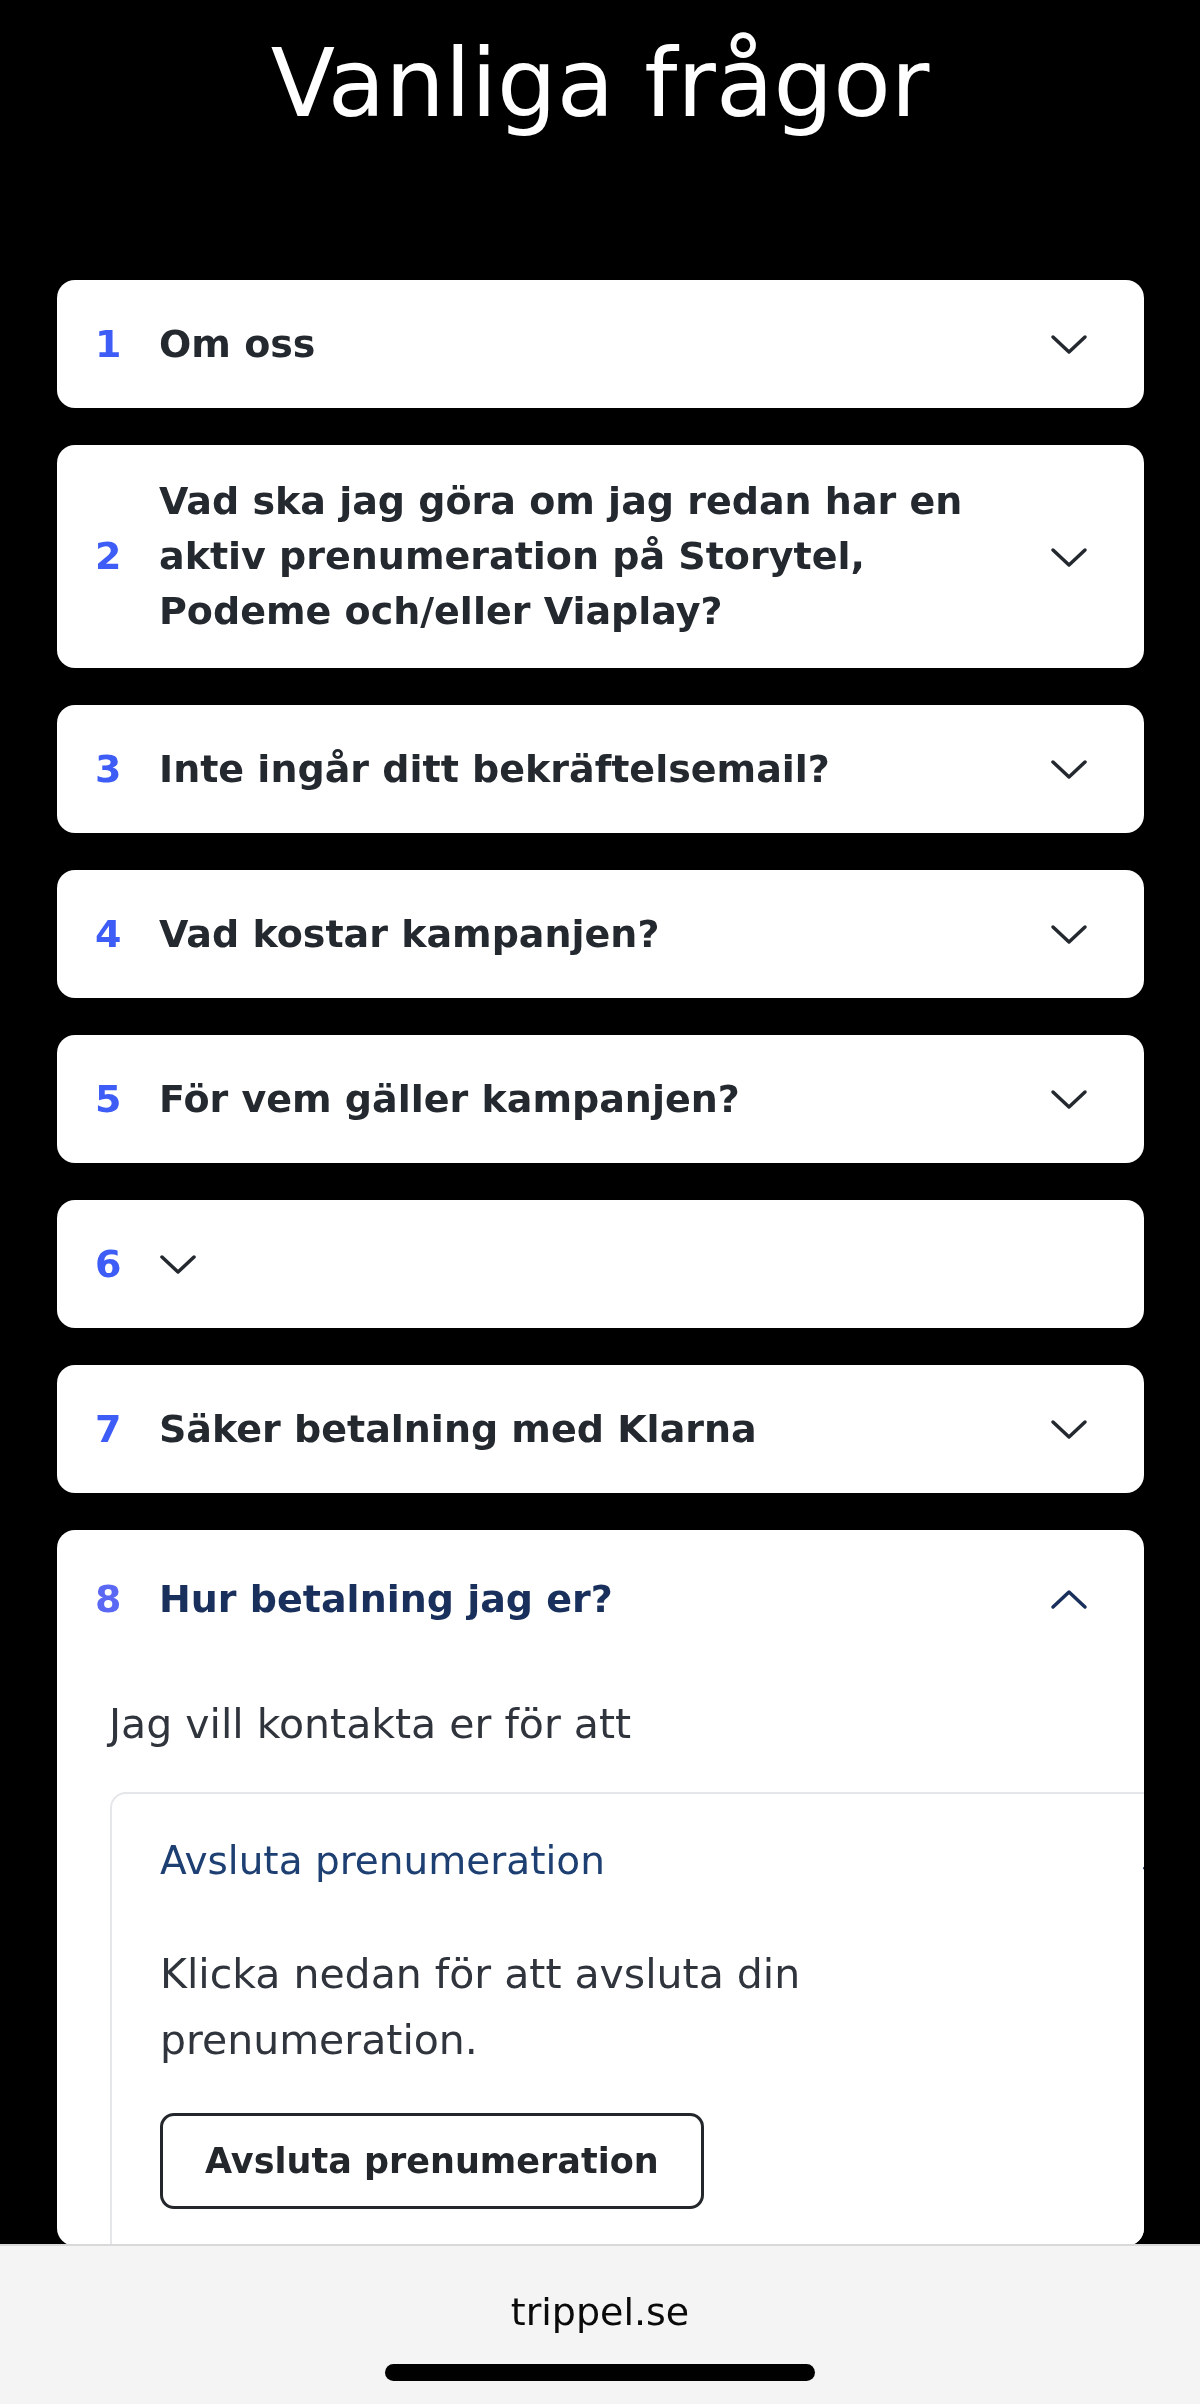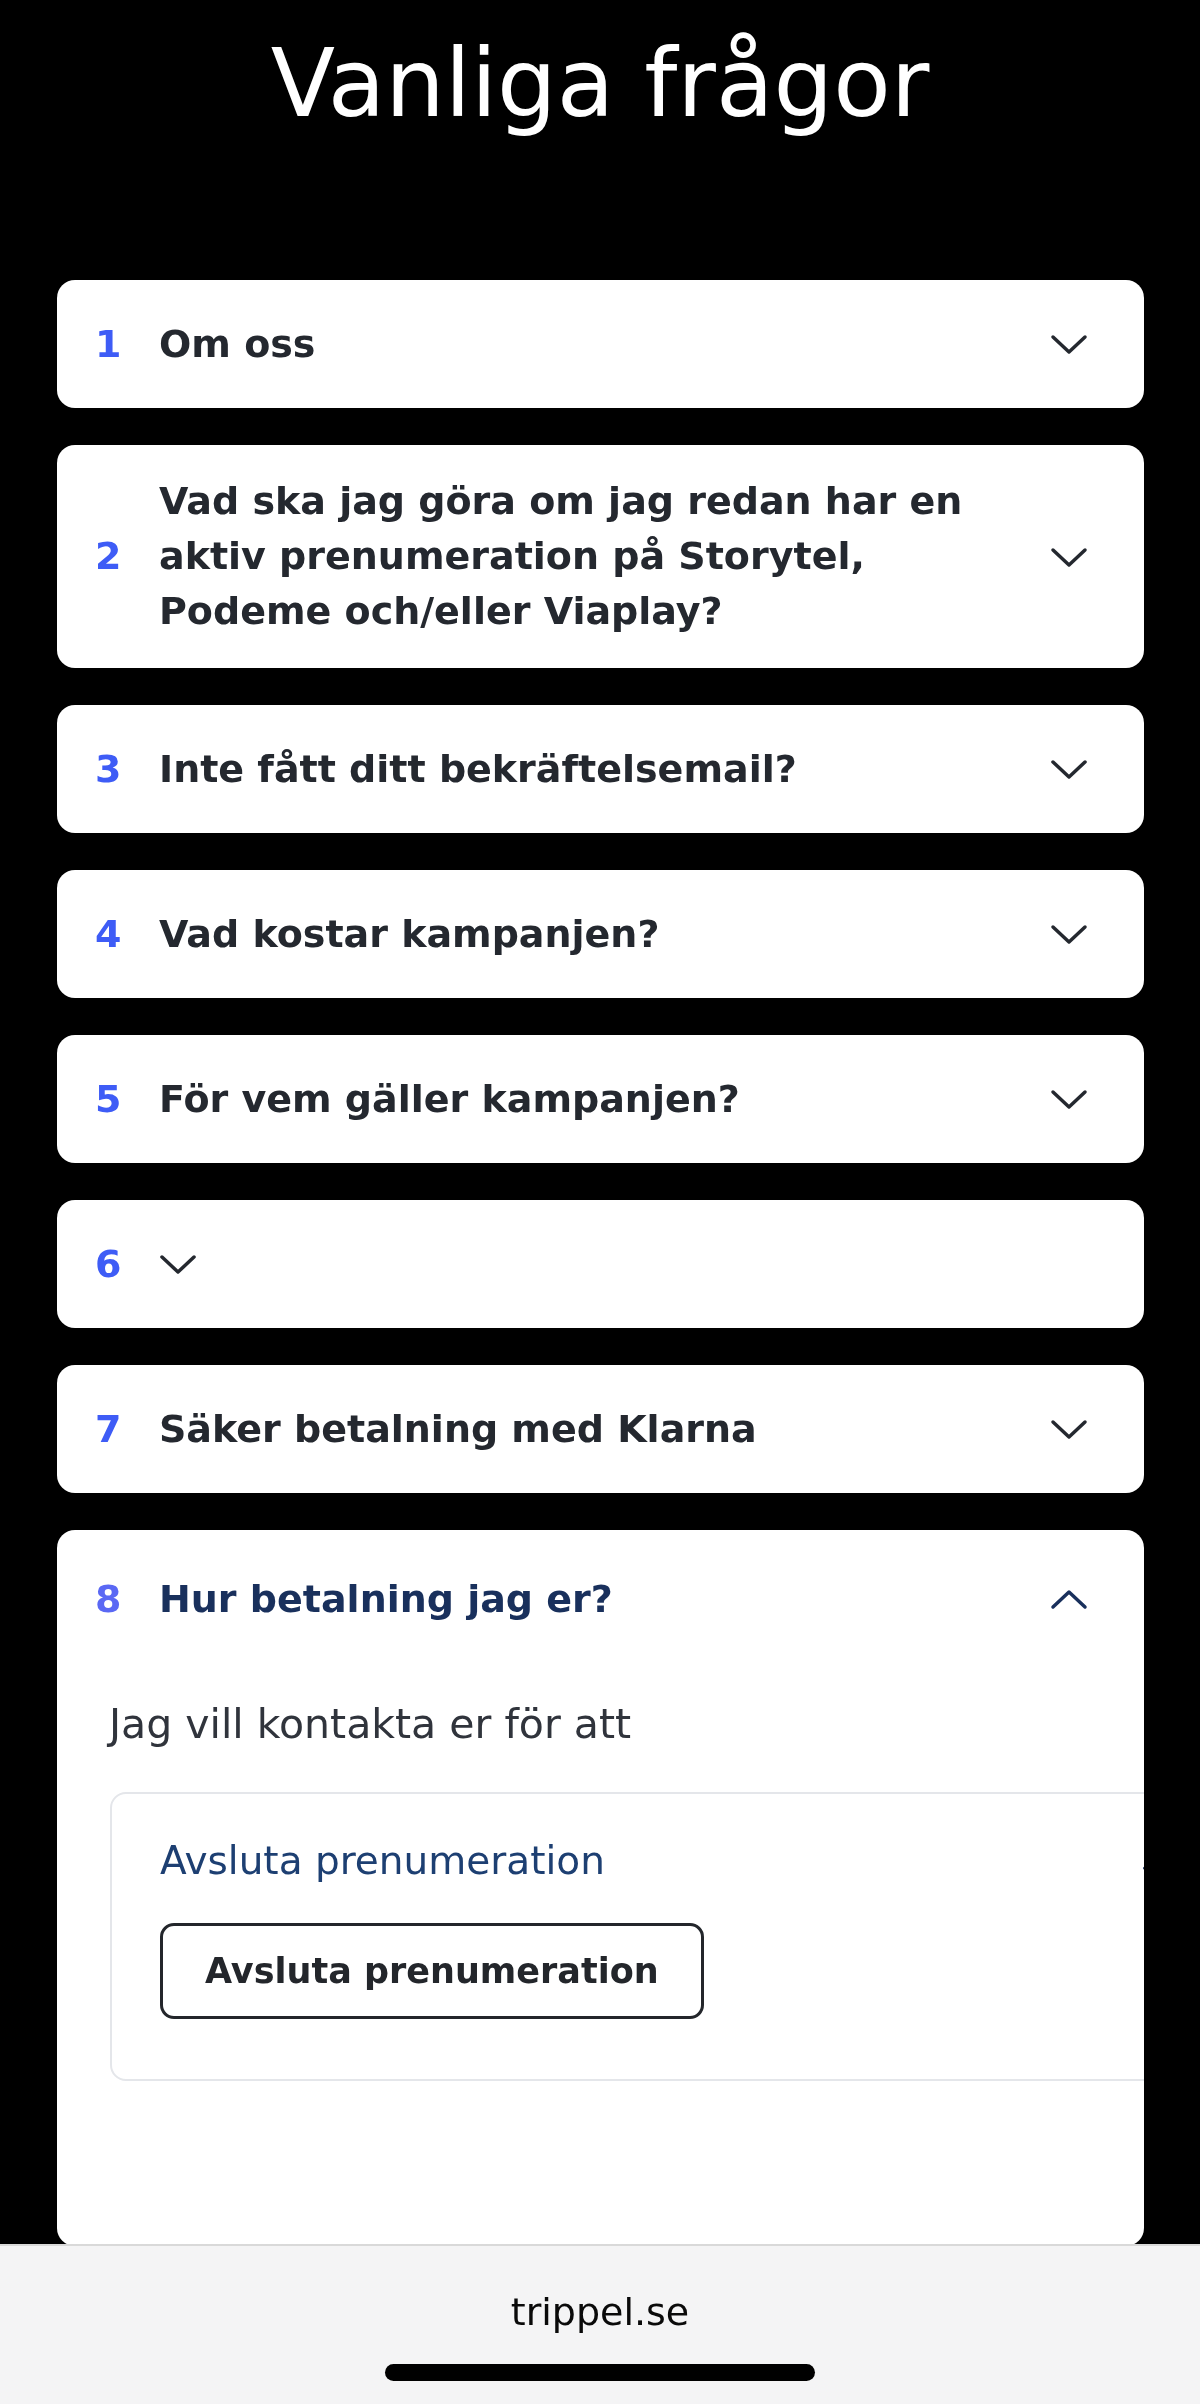--- a/index.html
+++ b/index.html
@@ -180,21 +180,21 @@
   <div class="faq-card">
     <span class="faq-num">2</span>
     <span class="faq-q">Vad ska jag göra om jag redan har en aktiv prenumeration på Storytel, Podeme och/eller Viaplay?</span>
     <svg class="chev chev-dark" width="38" height="24" viewBox="0 0 38 24" fill="none" stroke-width="3.5" stroke-linecap="round" stroke-linejoin="round">
         <polyline points="3,5 19,20 35,5"></polyline>
       </svg>
   </div>
 
   <div class="faq-card">
     <span class="faq-num">3</span>
-    <span class="faq-q">Inte fått ditt bekräftelsemail?</span>
+    <span class="faq-q">Inte ingår ditt bekräftelsemail?</span>
     <svg class="chev chev-dark" width="38" height="24" viewBox="0 0 38 24" fill="none" stroke-width="3.5" stroke-linecap="round" stroke-linejoin="round">
         <polyline points="3,5 19,20 35,5"></polyline>
       </svg>
   </div>
 
   <div class="faq-card">
     <span class="faq-num">4</span>
     <span class="faq-q">Vad kostar kampanjen?</span>
     <svg class="chev chev-dark" width="38" height="24" viewBox="0 0 38 24" fill="none" stroke-width="3.5" stroke-linecap="round" stroke-linejoin="round">
         <polyline points="3,5 19,20 35,5"></polyline>
@@ -235,20 +235,21 @@
 
     <div class="expanded-intro">Jag vill kontakta er för att</div>
 
     <div class="subcard">
       <div class="subcard-header">
         <span class="subcard-title">Avsluta prenumeration</span>
         <svg class="chev chev-navy" width="34" height="22" viewBox="0 0 38 24" fill="none" stroke-width="3.5" stroke-linecap="round" stroke-linejoin="round">
             <polyline points="3,20 19,5 35,20"></polyline>
           </svg>
       </div>
+      <div class="subcard-body">Klicka nedan för att avsluta din prenumeration.</div>
       <button class="subcard-button">Avsluta prenumeration</button>
     </div>
   </div>
 
 </div>
 
 <div class="footer-bar">
   <div class="footer-site">trippel.se</div>
   <div class="home-indicator"></div>
 </div>

